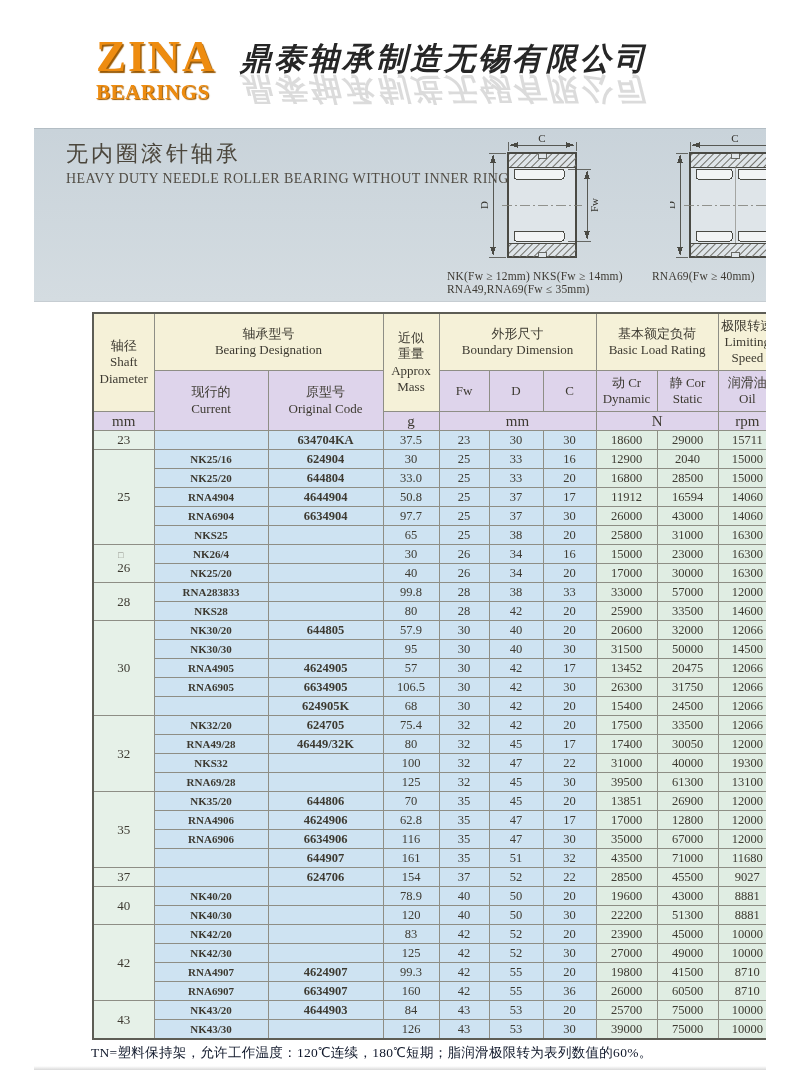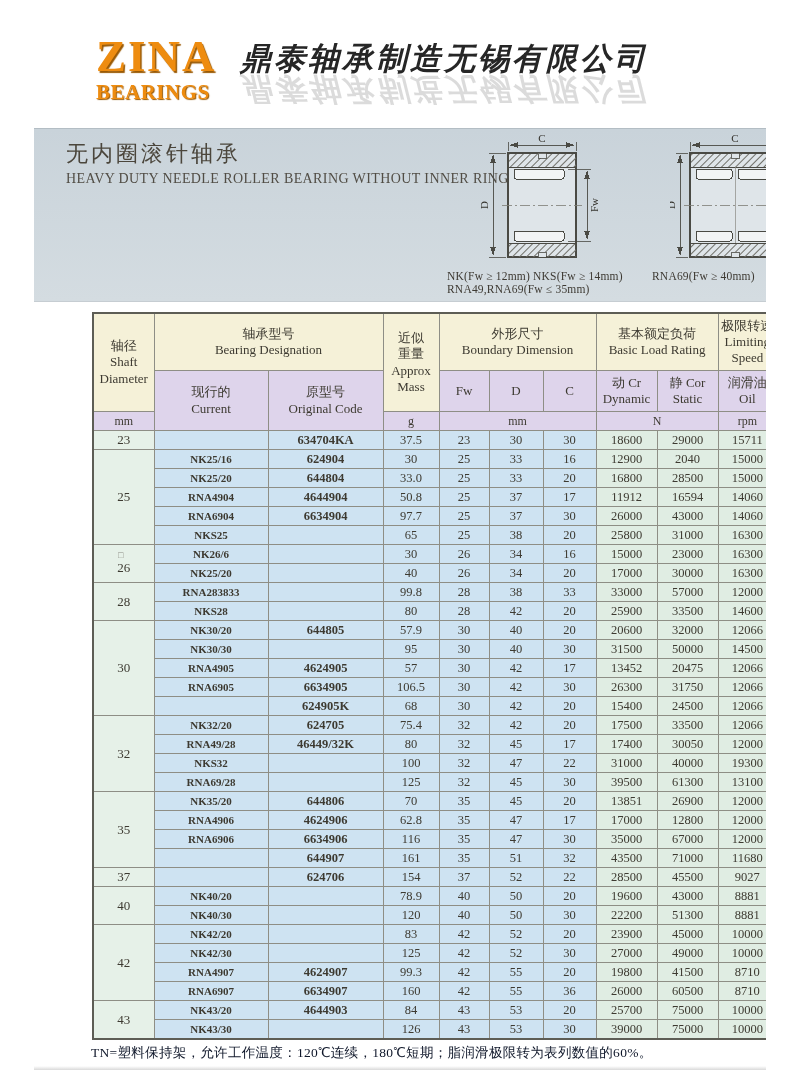--- a/index.html
+++ b/index.html
@@ -59,21 +59,21 @@
     position:absolute; left:58px; top:312px; width:684px;
     border-collapse:collapse; table-layout:fixed;
     border:2px solid #5d5d55;
   }
   table.bearing th, table.bearing td {
     border:1px solid #8e8e85; padding:0; text-align:center;
     color:#3d3a31; overflow:hidden;
   }
   th.cream { background:#f5f1d8; font-weight:normal; font-size:13px; line-height:1.25; }
   th.lav   { background:#ded4eb; font-weight:normal; font-size:13px; line-height:1.25; }
-  tr.units td { background:#ded4eb; font-size:12px; height:18px; line-height:18px; }
+  tr.units td { background:#ded4eb; font-size:15px; height:18px; line-height:18px; }
   tr.hrow1 th.cream { height:56px; }
   tr.hrow2 th { height:40px; }
   tbody td { height:18px; line-height:18px; font-size:12.5px; color:#49473e; }
   td.col-shaft   { background:#e6f1e8; font-size:13px; }
   td.col-current { background:#cee3f2; text-align:left; padding-left:24px;
                    font-weight:bold; color:#14120e; font-size:11px; }
   td.col-original{ background:#cee3f2; font-weight:bold; color:#14120e; font-size:12.5px; }
   td.col-mass, td.col-fw, td.col-d, td.col-c { background:#cee3f2; }
   td.col-dyn, td.col-stat, td.col-oil { background:#e0ede3; }
   tr.group-start td { border-top:1px solid #6a6a61; }
@@ -333,21 +333,21 @@
           <td class="col-mass">65</td>
           <td class="col-fw">25</td>
           <td class="col-d">38</td>
           <td class="col-c">20</td>
           <td class="col-dyn">25800</td>
           <td class="col-stat">31000</td>
           <td class="col-oil">16300</td>
         </tr>
         <tr class="group-start">
           <td class="col-shaft" rowspan="2"><span class="shaft-prefix">□</span><span>26</span></td>
-          <td class="col-current">NK26/6</td>
+          <td class="col-current">NK26/4</td>
           <td class="col-original"></td>
           <td class="col-mass">30</td>
           <td class="col-fw">26</td>
           <td class="col-d">34</td>
           <td class="col-c">16</td>
           <td class="col-dyn">15000</td>
           <td class="col-stat">23000</td>
           <td class="col-oil">16300</td>
         </tr>
         <tr>

